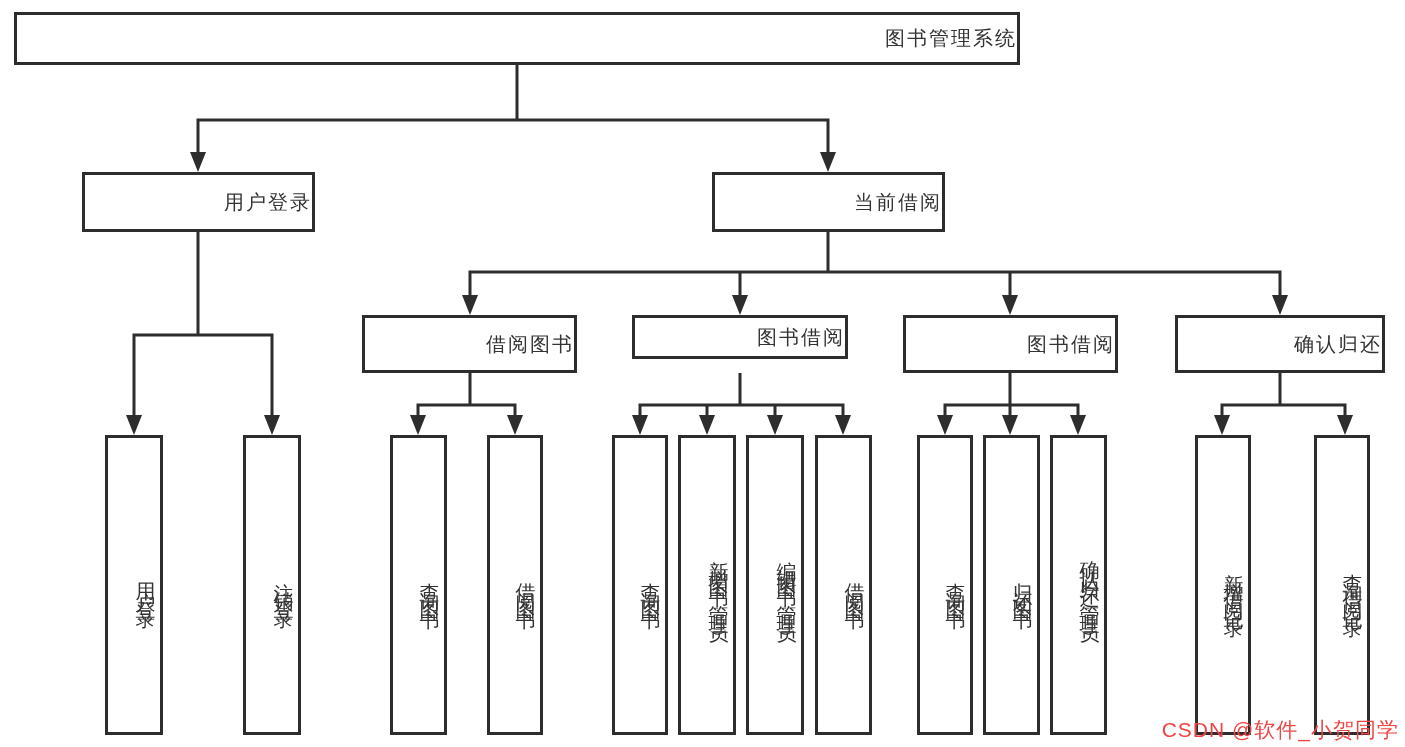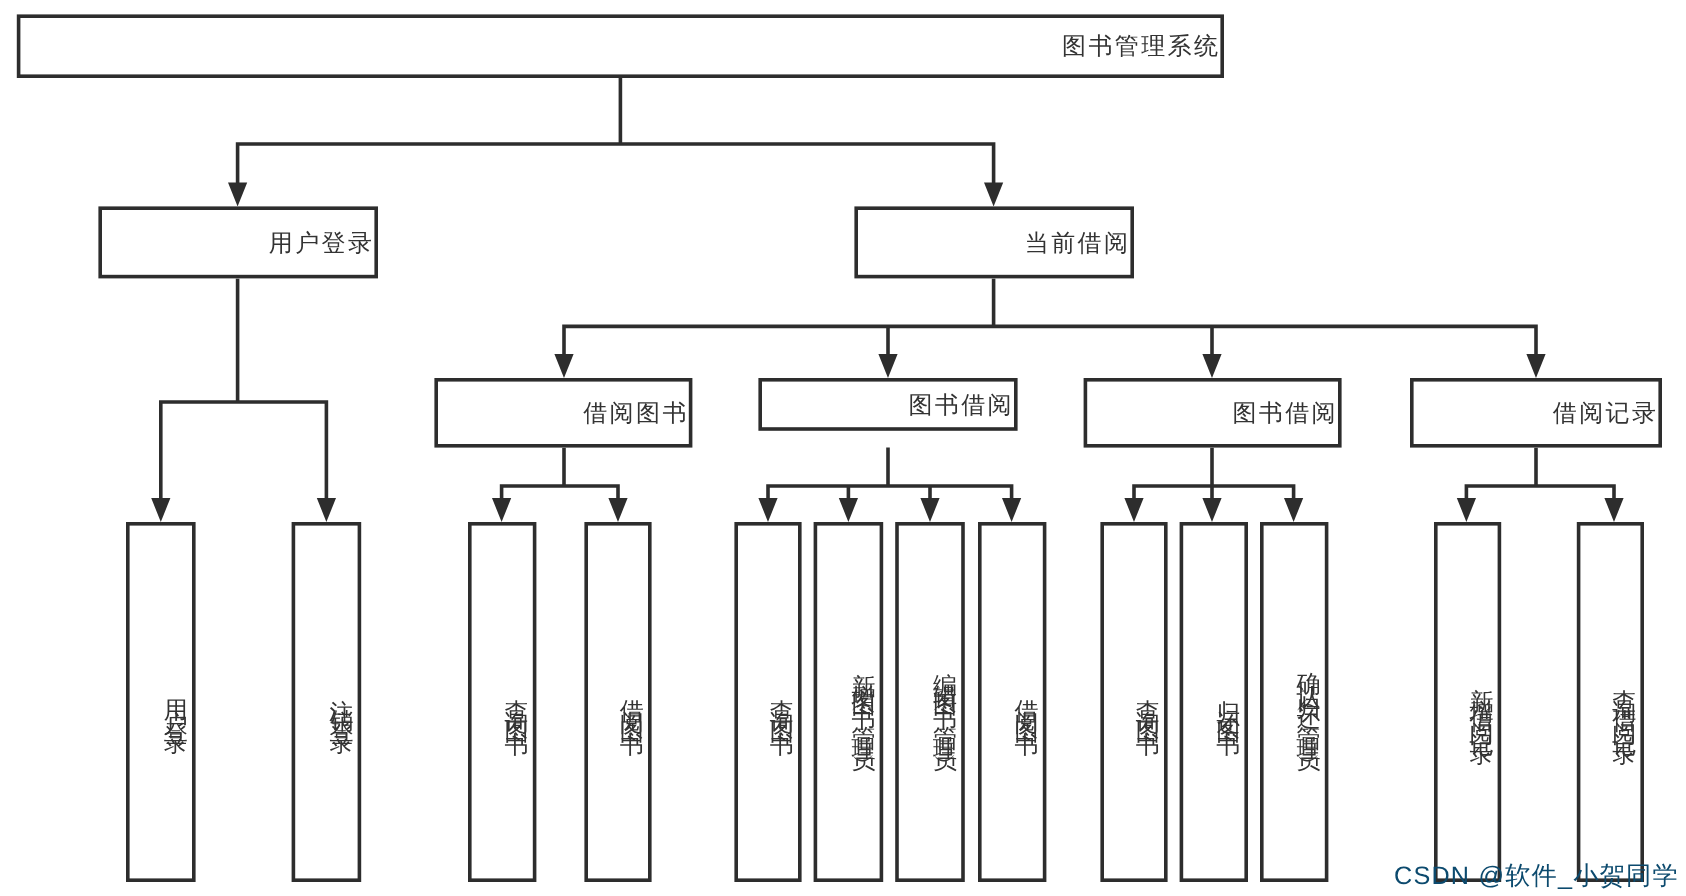--- a/index.html
+++ b/index.html
@@ -43,21 +43,21 @@
     font-size: 20px;
     letter-spacing: 9px;
     color: #333333;
     white-space: nowrap;
   }
   .watermark {
     position: absolute;
     right: 6px;
     bottom: 3px;
     font-size: 21px;
-    color: #0c4a6e;
+    color: #ef4444;
     letter-spacing: 1px;
     z-index: 2;
     white-space: nowrap;
   }
 </style>
 </head>
 <body>
 
 <div class="canvas">
 
@@ -115,21 +115,21 @@
   <div class="node h" style="left:362px; top:315px; width:215px; height:58px;">
     <span>借阅图书</span>
   </div>
   <div class="node h" style="left:632px; top:315px; width:216px; height:44px;">
     <span>图书借阅</span>
   </div>
   <div class="node h" style="left:903px; top:315px; width:215px; height:58px;">
     <span>图书借阅</span>
   </div>
   <div class="node h" style="left:1175px; top:315px; width:210px; height:58px;">
-    <span>借阅记录</span>
+    <span>确认归还</span>
   </div>
 
   <div class="node leaf" style="left:105px; width:58px;">
     <span class="vtext">用户登录</span>
   </div>
   <div class="node leaf" style="left:243px; width:58px;">
     <span class="vtext">注销登录</span>
   </div>
 
   <div class="node leaf" style="left:390px; width:57px;">

